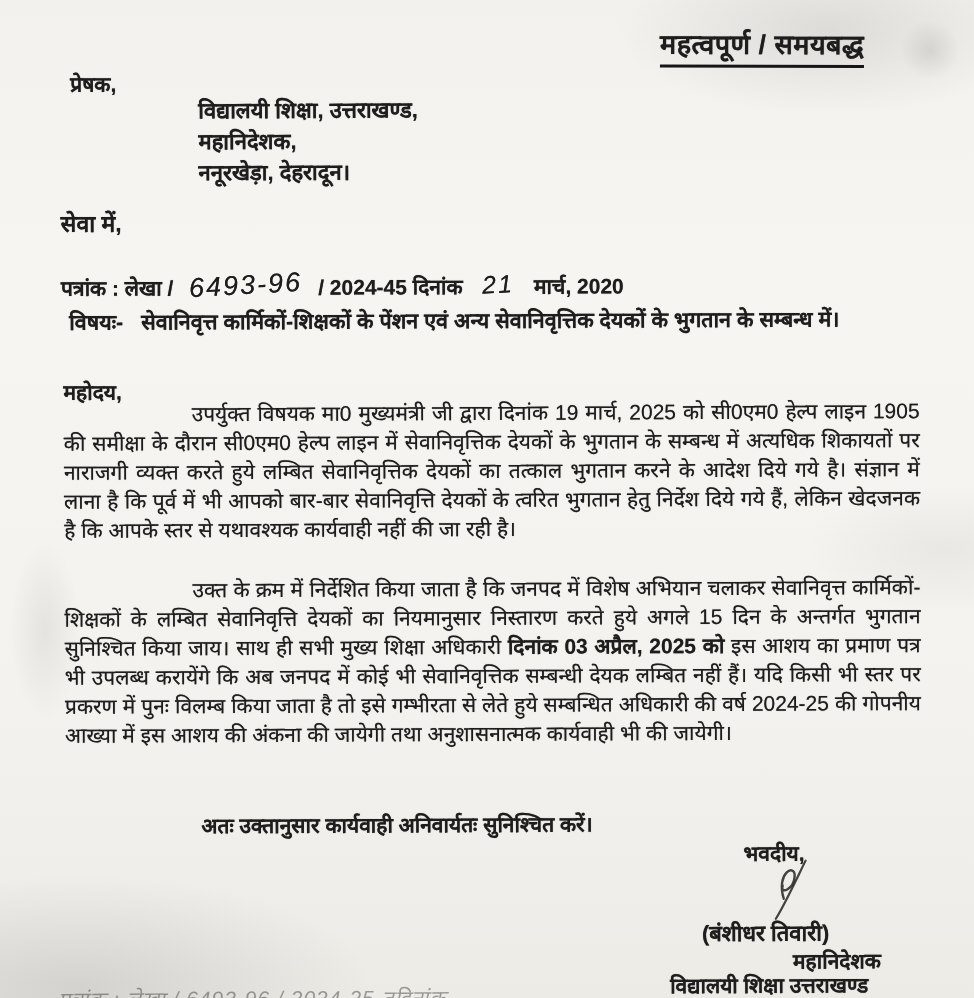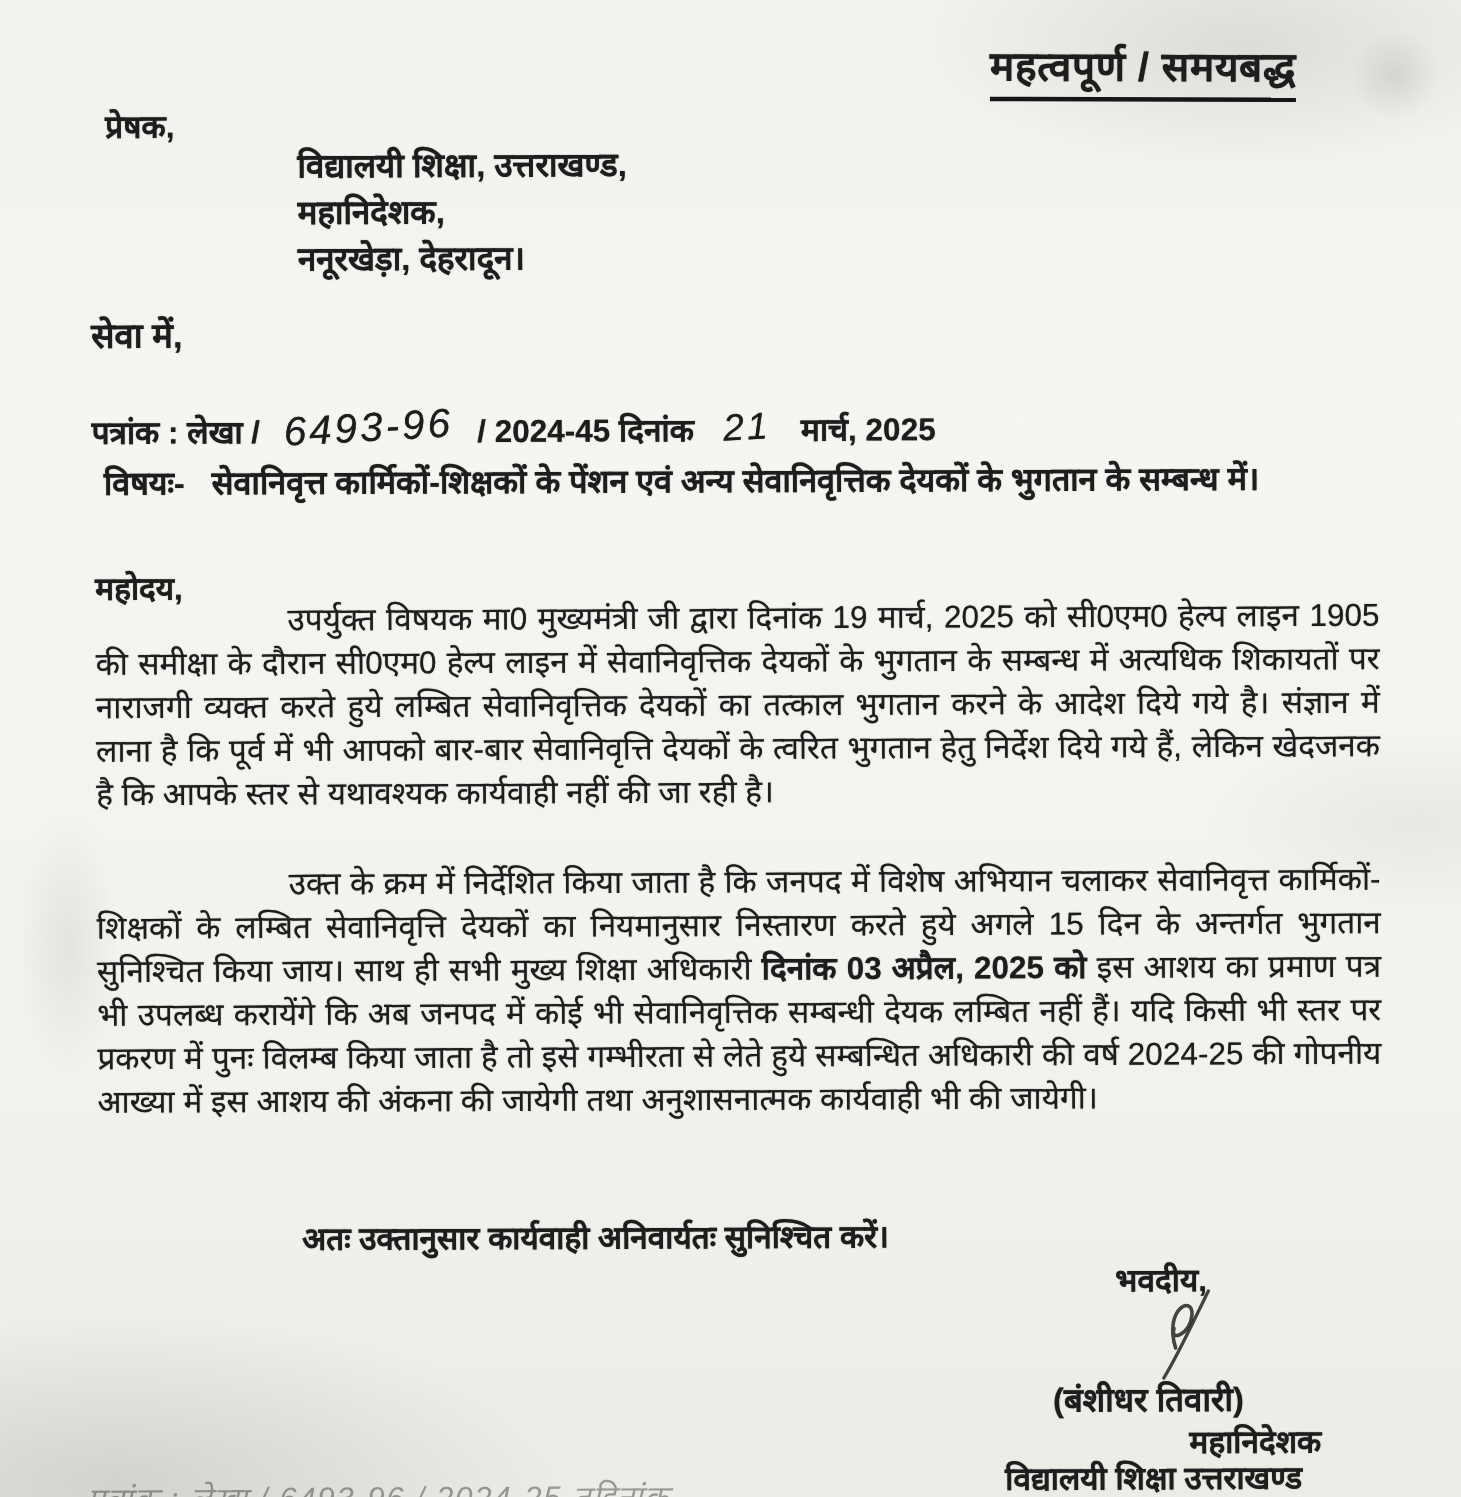--- a/index.html
+++ b/index.html
@@ -137,21 +137,21 @@
 
     <div class="recipient-label txt">सेवा में,</div>
     <div class="recipient-block">
     </div>
 
     <div class="ref-line">
       <span class="txt">पत्रांक : लेखा /</span>
       <span class="handwritten">6493-96</span>
       <span class="txt">/ 2024-45 दिनांक</span>
       <span class="handwritten day">21</span>
-      <span class="txt">मार्च, 2025</span>
+      <span class="txt">मार्च, 2020</span>
     </div>
 
     <div class="subject-row">
       <span class="txt">विषयः-</span>
       <span class="subject-text txt">सेवानिवृत्त कार्मिकों-शिक्षकों के पेंशन एवं अन्य सेवानिवृत्तिक देयकों के भुगतान के सम्बन्ध में।</span>
     </div>
 
     <div class="salutation txt">महोदय,</div>
 
     <div class="para para1 txt">उपर्युक्त विषयक मा0 मुख्यमंत्री जी द्वारा दिनांक 19 मार्च, 2025 को सी0एम0 हेल्प लाइन 1905 की समीक्षा के दौरान सी0एम0 हेल्प लाइन में सेवानिवृत्तिक देयकों के भुगतान के सम्बन्ध में अत्यधिक शिकायतों पर नाराजगी व्यक्त करते हुये लम्बित सेवानिवृत्तिक देयकों का तत्काल भुगतान करने के आदेश दिये गये है। संज्ञान में लाना है कि पूर्व में भी आपको बार-बार सेवानिवृत्ति देयकों के त्वरित भुगतान हेतु निर्देश दिये गये हैं, लेकिन खेदजनक है कि आपके स्तर से यथावश्यक कार्यवाही नहीं की जा रही है।</div>

